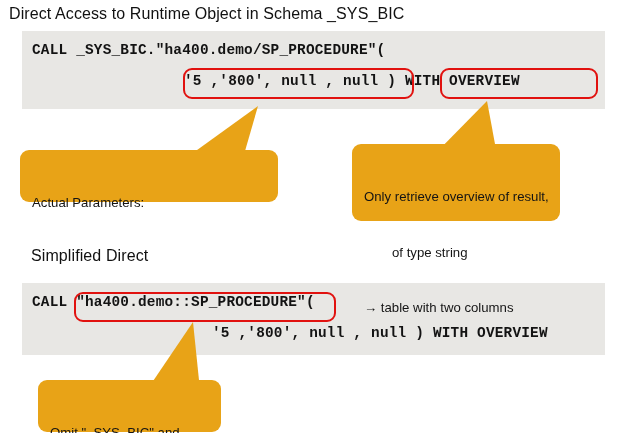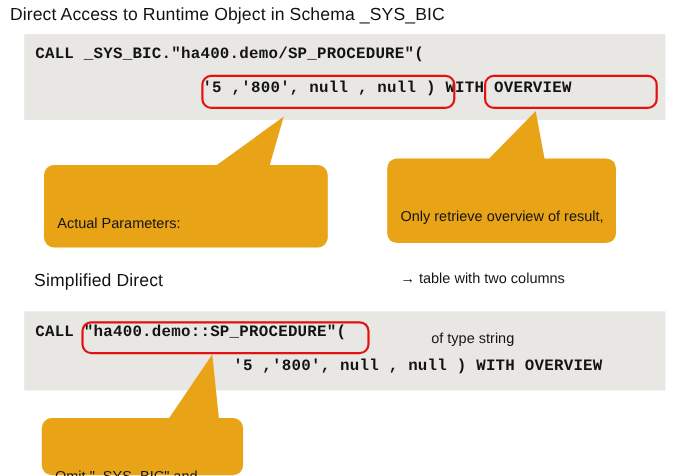--- a/index.html
+++ b/index.html
@@ -76,22 +76,22 @@
     background: #e8a317;
     border-radius: 9px;
     box-sizing: border-box;
     font-size: 13.2px;
     line-height: 18.5px;
     color: #141414;
     padding: 7px 11px 8px 12px;
     white-space: pre;
   }
   #callout-actual-params {
-    left: 40px; top: 150px;
-    width: 258px; height: 75px;
+    left: 20px; top: 150px;
+    width: 258px; height: 52px;
   }
   #callout-overview {
     left: 352px; top: 144px;
     width: 208px; height: 77px;
   }
   #callout-omit {
     left: 38px; top: 380px;
     width: 183px; height: 52px;
   }
 
@@ -137,20 +137,20 @@
 
   <polygon points="193,322 200,390 147,390" fill="#e8a317"></polygon>
 </svg>
 
 <div class="callout" id="callout-actual-params">
   <span class="callout-line">Actual Parameters:</span>
 </div>
 
 <div class="callout" id="callout-overview">
   <span class="callout-line">Only retrieve overview of result,</span>
+  <span class="callout-line indent-2">of type string</span>
   <span class="callout-line">→ table with two columns</span>
-  <span class="callout-line indent-2">of type string</span>
 </div>
 
 <div class="callout" id="callout-omit">
   <span class="callout-line">Omit "_SYS_BIC" and</span>
   
 </div>
 
 </body></html>

